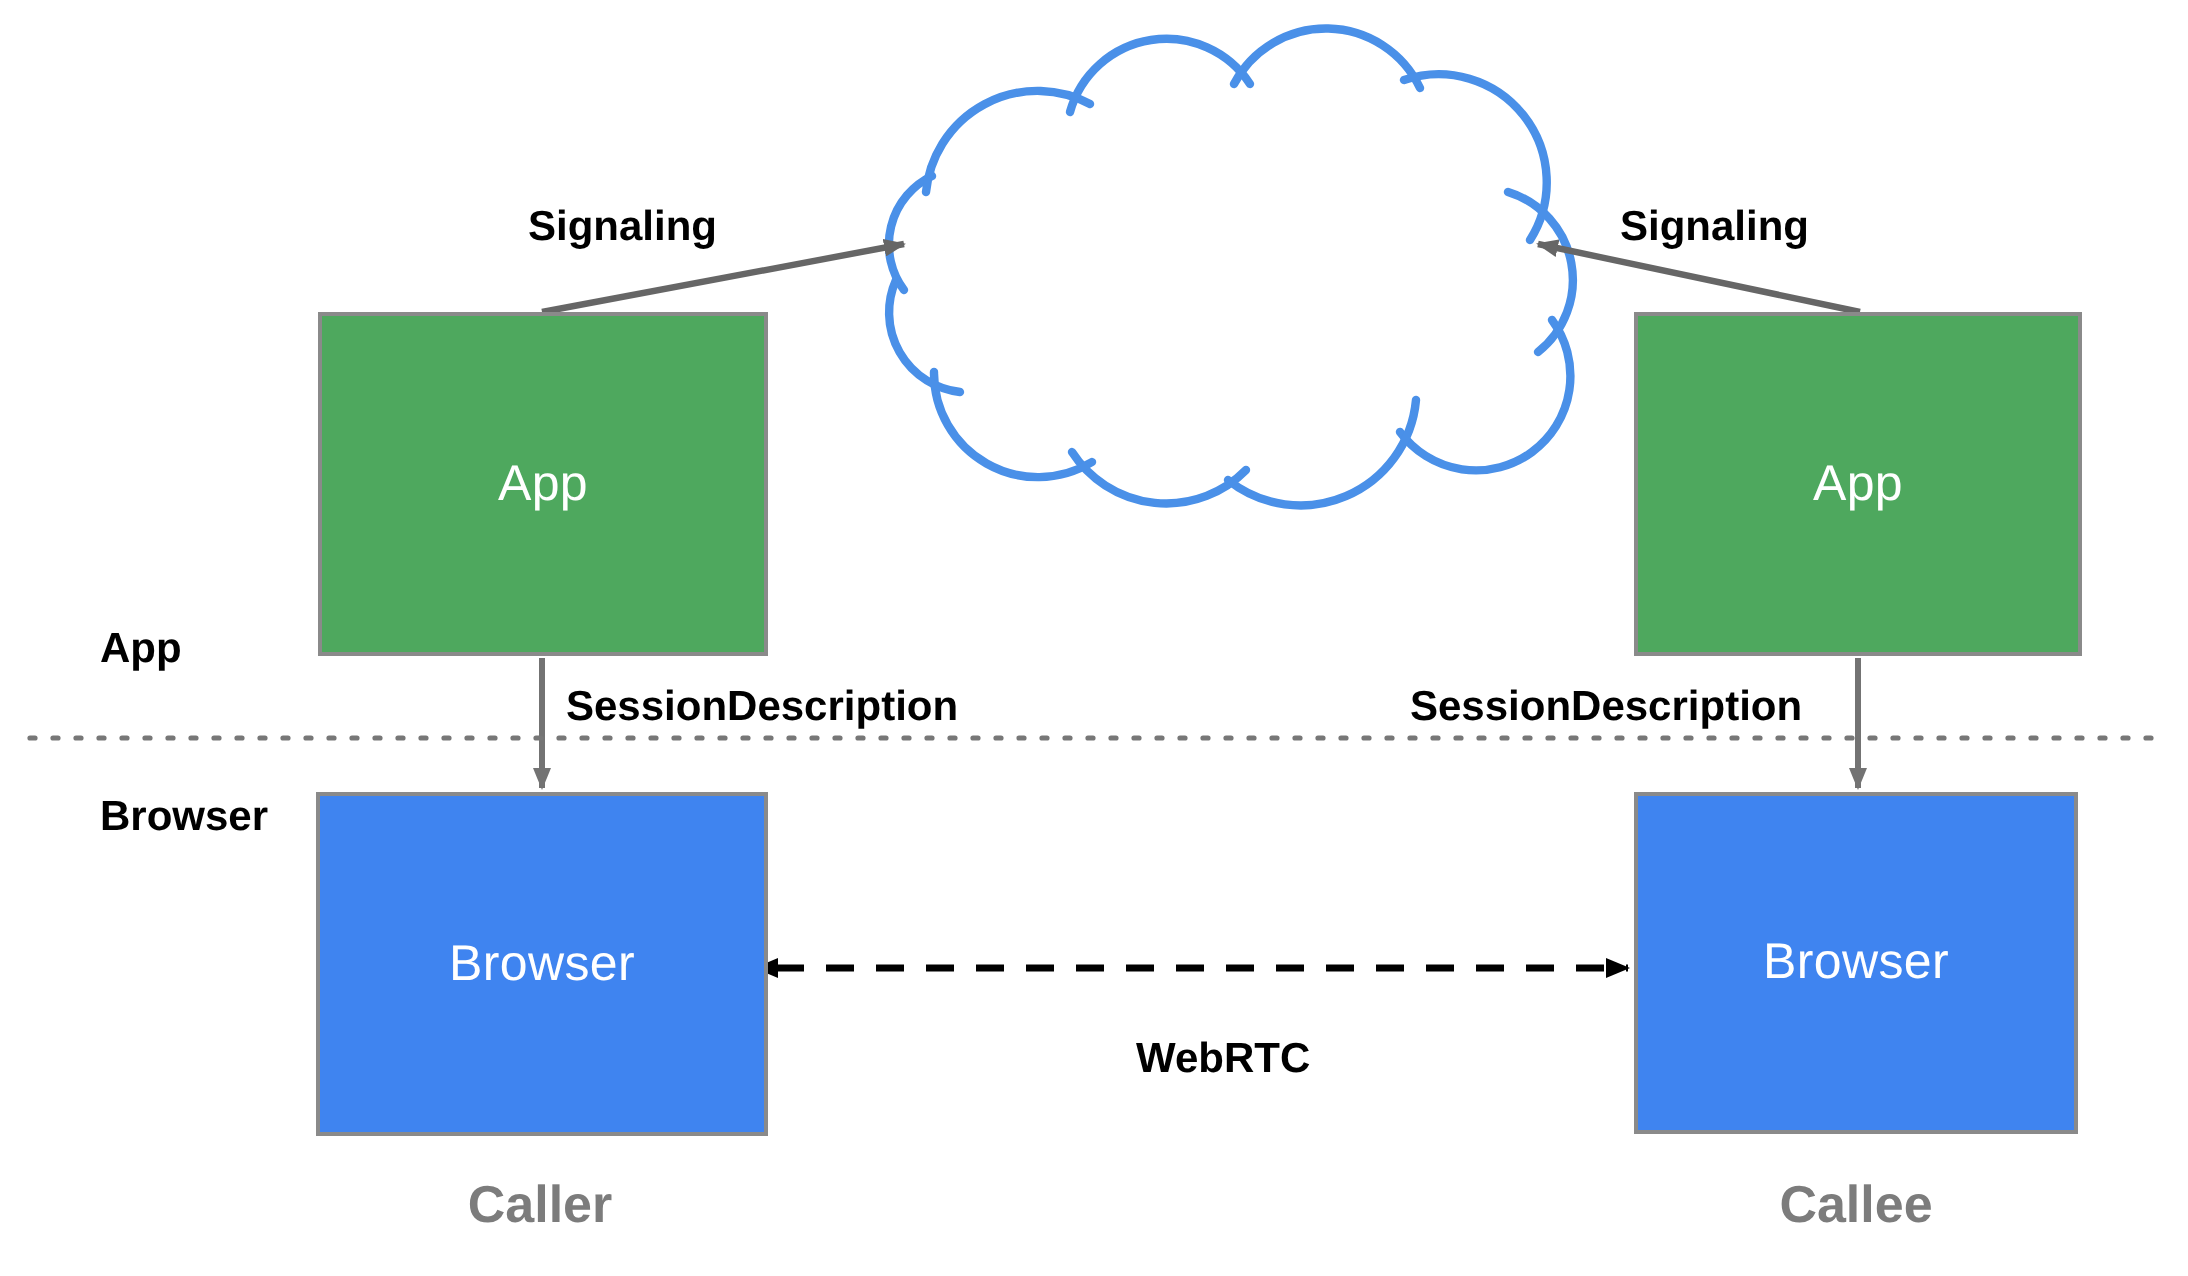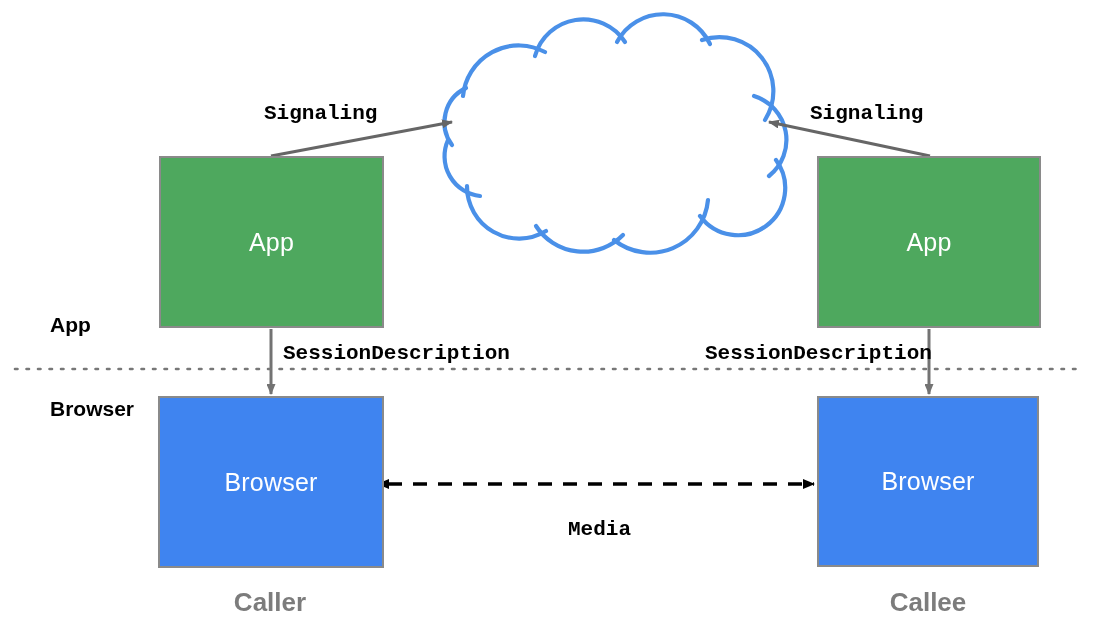--- a/index.html
+++ b/index.html
@@ -41,21 +41,21 @@
     letter-spacing: 0.2px;
     white-space: nowrap;
   }
   .box-app-left  { left: 159px; top: 156px; width: 225px; height: 172px; }
   .box-app-right { left: 817px; top: 156px; width: 224px; height: 172px; }
   .box-browser-left  { left: 158px; top: 396px; width: 226px; height: 172px; }
   .box-browser-right { left: 817px; top: 396px; width: 222px; height: 171px; }
 
   .edge-label {
     position: absolute;
-    font-family: Liberation Mono, monospace;
+    font-family: Liberation Sans, sans-serif;
     font-weight: bold;
     font-size: 21px;
     color: #000000;
     white-space: nowrap;
     line-height: 1;
   }
   .layer-label {
     position: absolute;
     font-family: "Liberation Sans", sans-serif;
     font-weight: bold;
@@ -145,21 +145,21 @@
   </div>
 
   <div class="node-box box-browser-right" style="background:#3F84F0;">
     <span class="node-label">Browser</span>
   </div>
 
   <div class="edge-label lbl-signaling-left">Signaling</div>
   <div class="edge-label lbl-signaling-right">Signaling</div>
   <div class="edge-label lbl-sd-left">SessionDescription</div>
   <div class="edge-label lbl-sd-right">SessionDescription</div>
-  <div class="edge-label lbl-media">Media</div>
+  <div class="edge-label lbl-media">WebRTC</div>
 
   <div class="layer-label lbl-layer-app">App</div>
   <div class="layer-label lbl-layer-webrtc">Browser</div>
 
   <div class="role-label lbl-role-callee">Callee</div>
   <div class="role-label lbl-role-caller">Caller</div>
 
 </div>
 
 </body></html>

